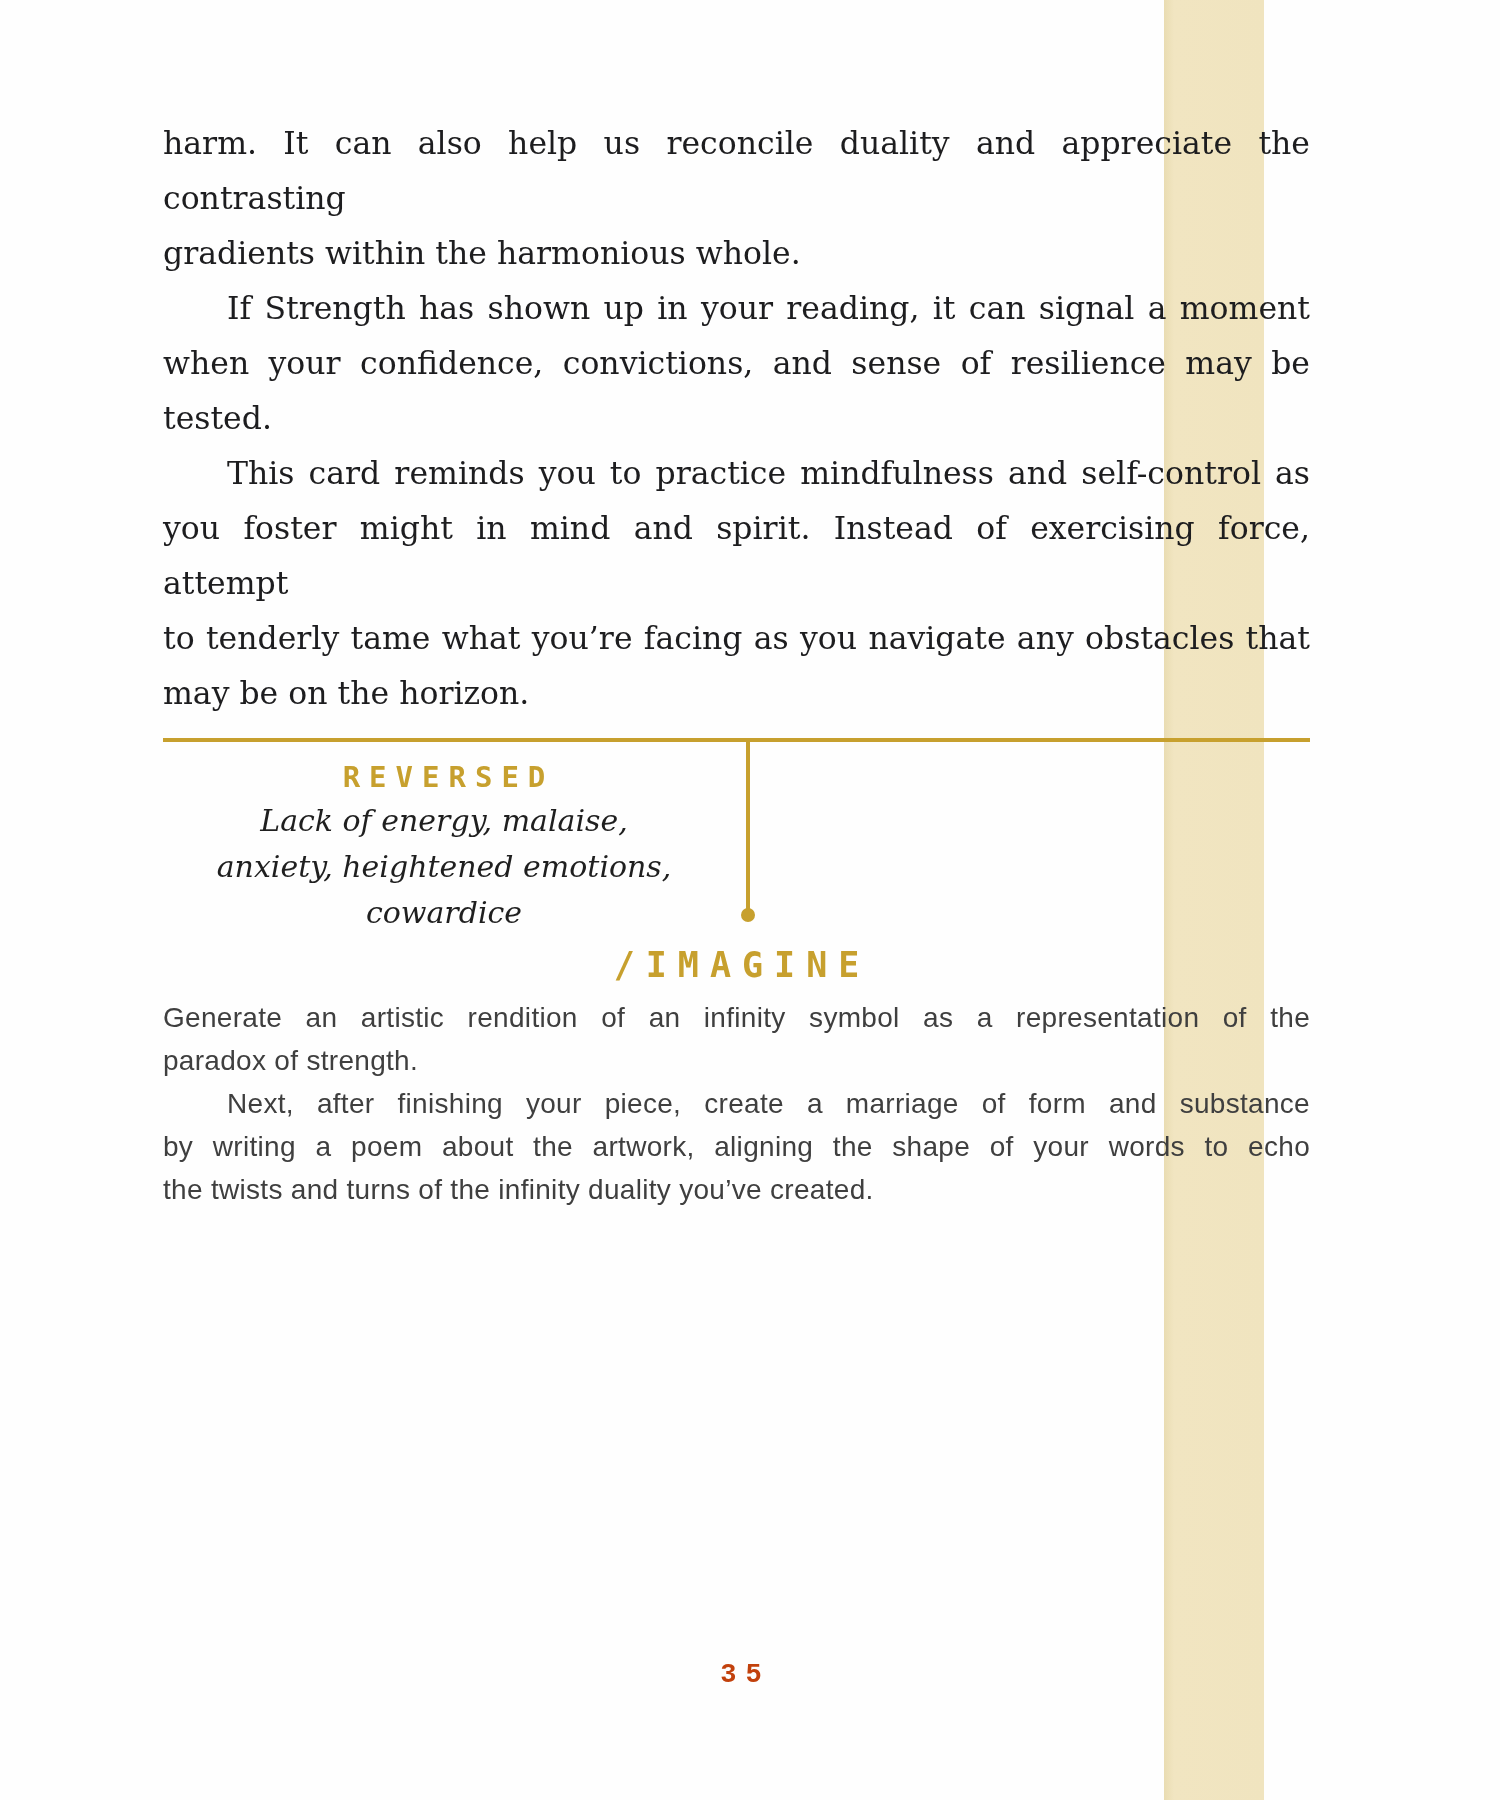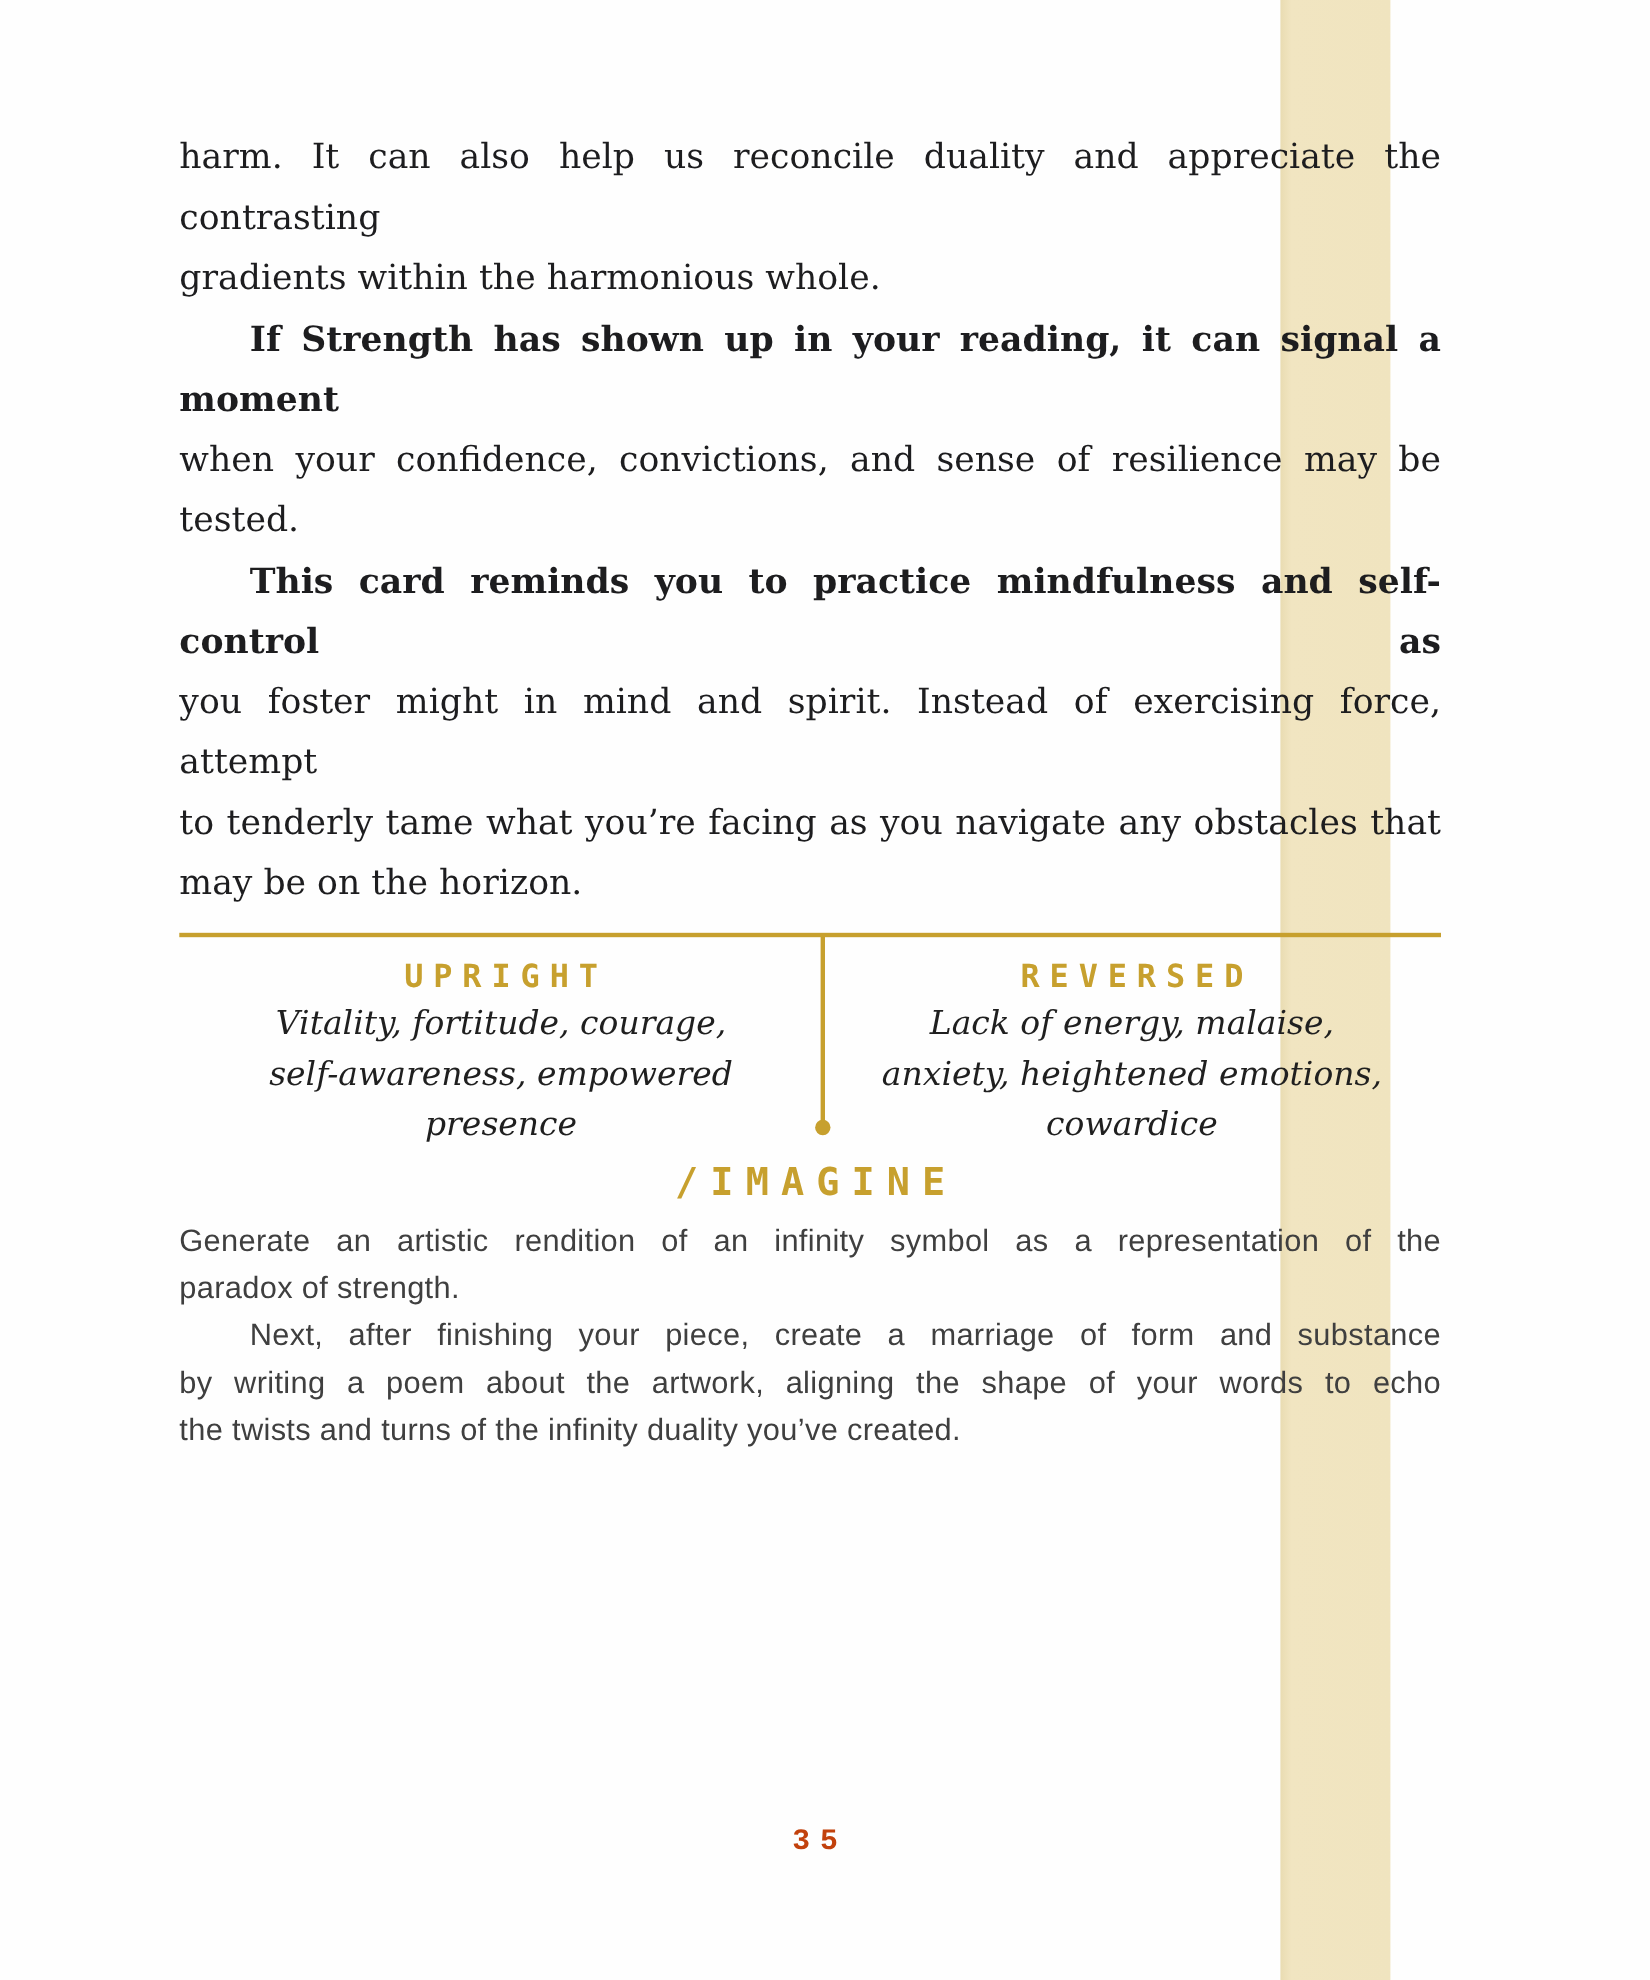--- a/index.html
+++ b/index.html
@@ -23,21 +23,21 @@
     position: absolute; left: 163px; top: 116px; width: 1147px;
   }
 
   .body-text { color: #1d1d1f; font-size: 31.5px; }
   .body-text .line {
     line-height: 55px;
     text-align: justify; text-align-last: justify;
     white-space: normal;
   }
   .body-text .line.para-end { text-align-last: left; }
-  .body-text .line.indent { text-indent: 64px; font-weight: bold; }
+  .body-text .line.indent { text-indent: 64px; }
 
   
   .divider-block { position: relative; margin-top: 17px; }
   .hrule {
     height: 4px; width: 1147px; background: #c7a02e;
   }
   .vrule {
     position: absolute; left: 583px; top: 2px;
     width: 4px; height: 175px; background: #c7a02e;
   }
@@ -103,28 +103,20 @@
         <div class="line">you foster might in mind and spirit. Instead of exercising force, attempt</div>
         <div class="line">to tenderly tame what you’re facing as you navigate any obstacles that</div>
         <div class="line para-end">may be on the horizon.</div>
       </div>
 
     <div class="divider-block">
       <div class="hrule"></div>
       <div class="vrule"></div>
       <div class="vdot"></div>
       <div class="cols">
-        <div class="col-left">
-          <div class="kw-heading">UPRIGHT</div>
-          <div class="kw-lines">
-              <div class="line">Vitality, fortitude, courage,</div>
-              <div class="line">self-awareness, empowered</div>
-              <div class="line">presence</div>
-            </div>
-        </div>
         <div class="col-right">
           <div class="kw-heading">REVERSED</div>
           <div class="kw-lines">
               <div class="line">Lack of energy, malaise,</div>
               <div class="line">anxiety, heightened emotions,</div>
               <div class="line">cowardice</div>
             </div>
         </div>
       </div>
     </div>

